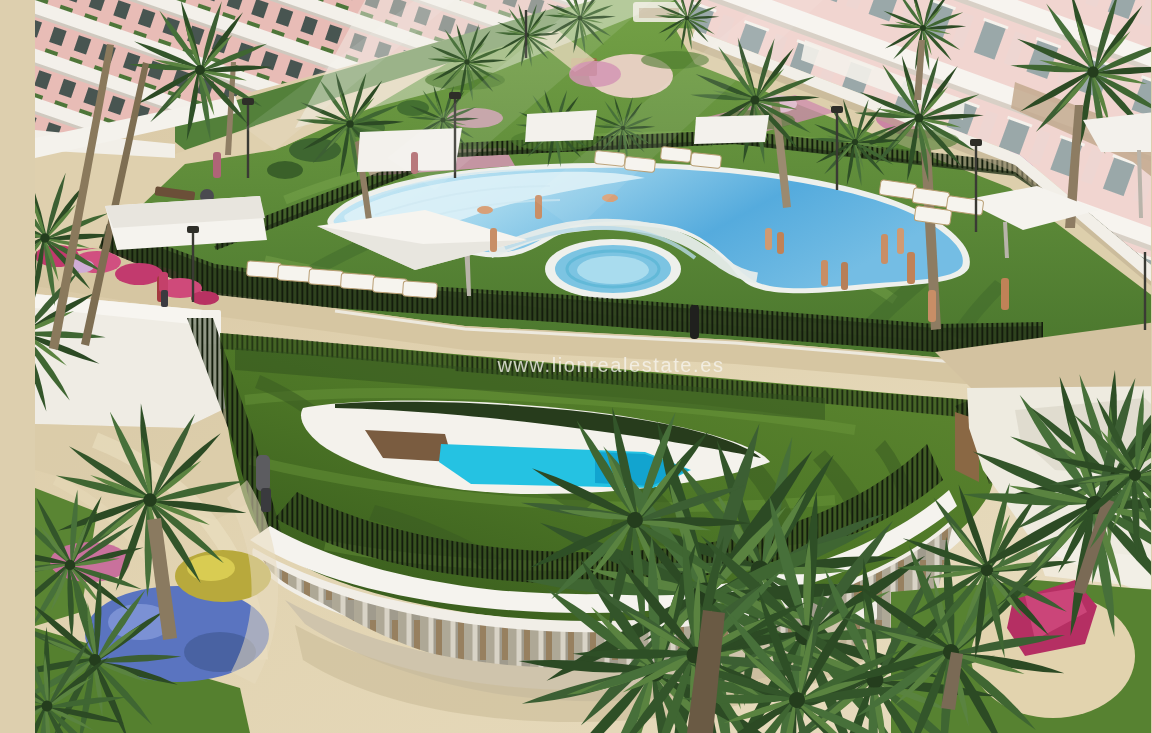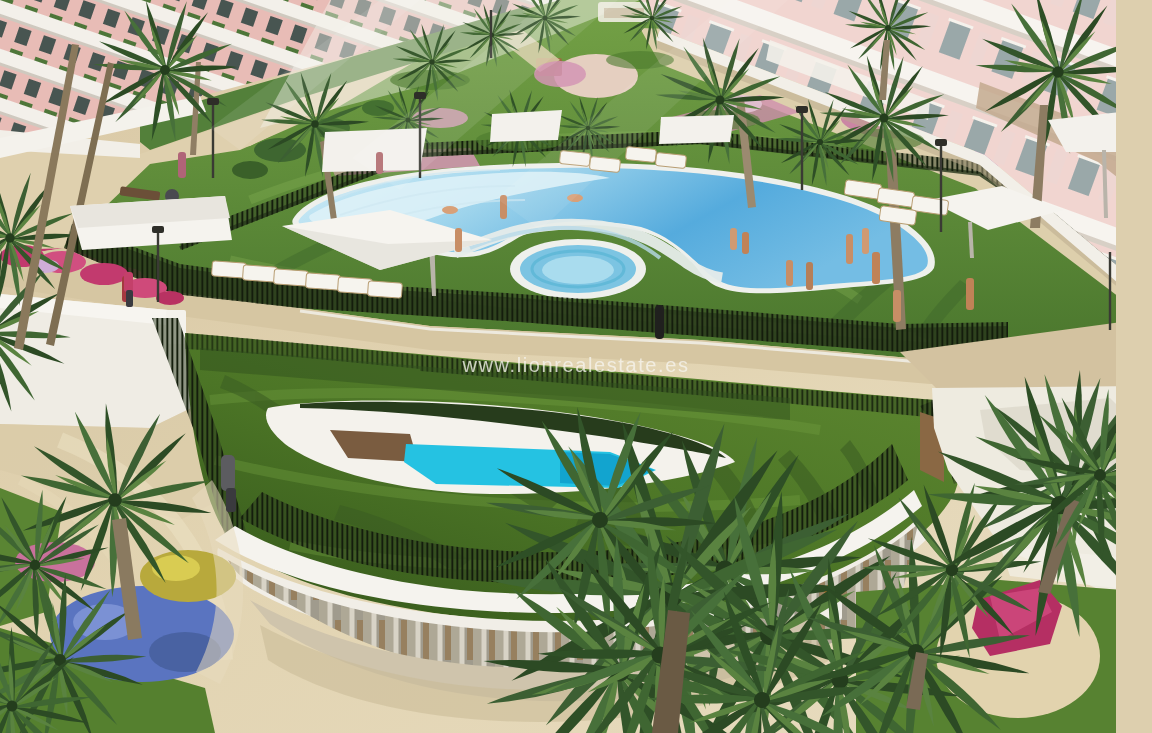--- a/index.html
+++ b/index.html
@@ -1,16 +1,16 @@
 <!DOCTYPE html>
 <html><head>
 <meta charset="utf-8">
 <style>
   html,body{margin:0;padding:0;background:#ddcfae;}
-  #scene{width:1116px;height:733px;position:relative;overflow:hidden;font-family:"Liberation Sans",sans-serif;}
+  #scene{width:1116px;height:733px;position:relative;overflow:hidden;font-family:"Liberation Sans",sans-serif;margin-left:35px;}
 </style>
 </head>
 <body>
 
 <div id="scene">
 <svg width="1152" height="733" viewBox="0 0 1152 733">
 <defs>
   <linearGradient id="sandg" x1="0" y1="0" x2="1" y2="1">
     <stop offset="0" stop-color="#d9c8a5"></stop>
     <stop offset="0.5" stop-color="#e2d4b2"></stop>

